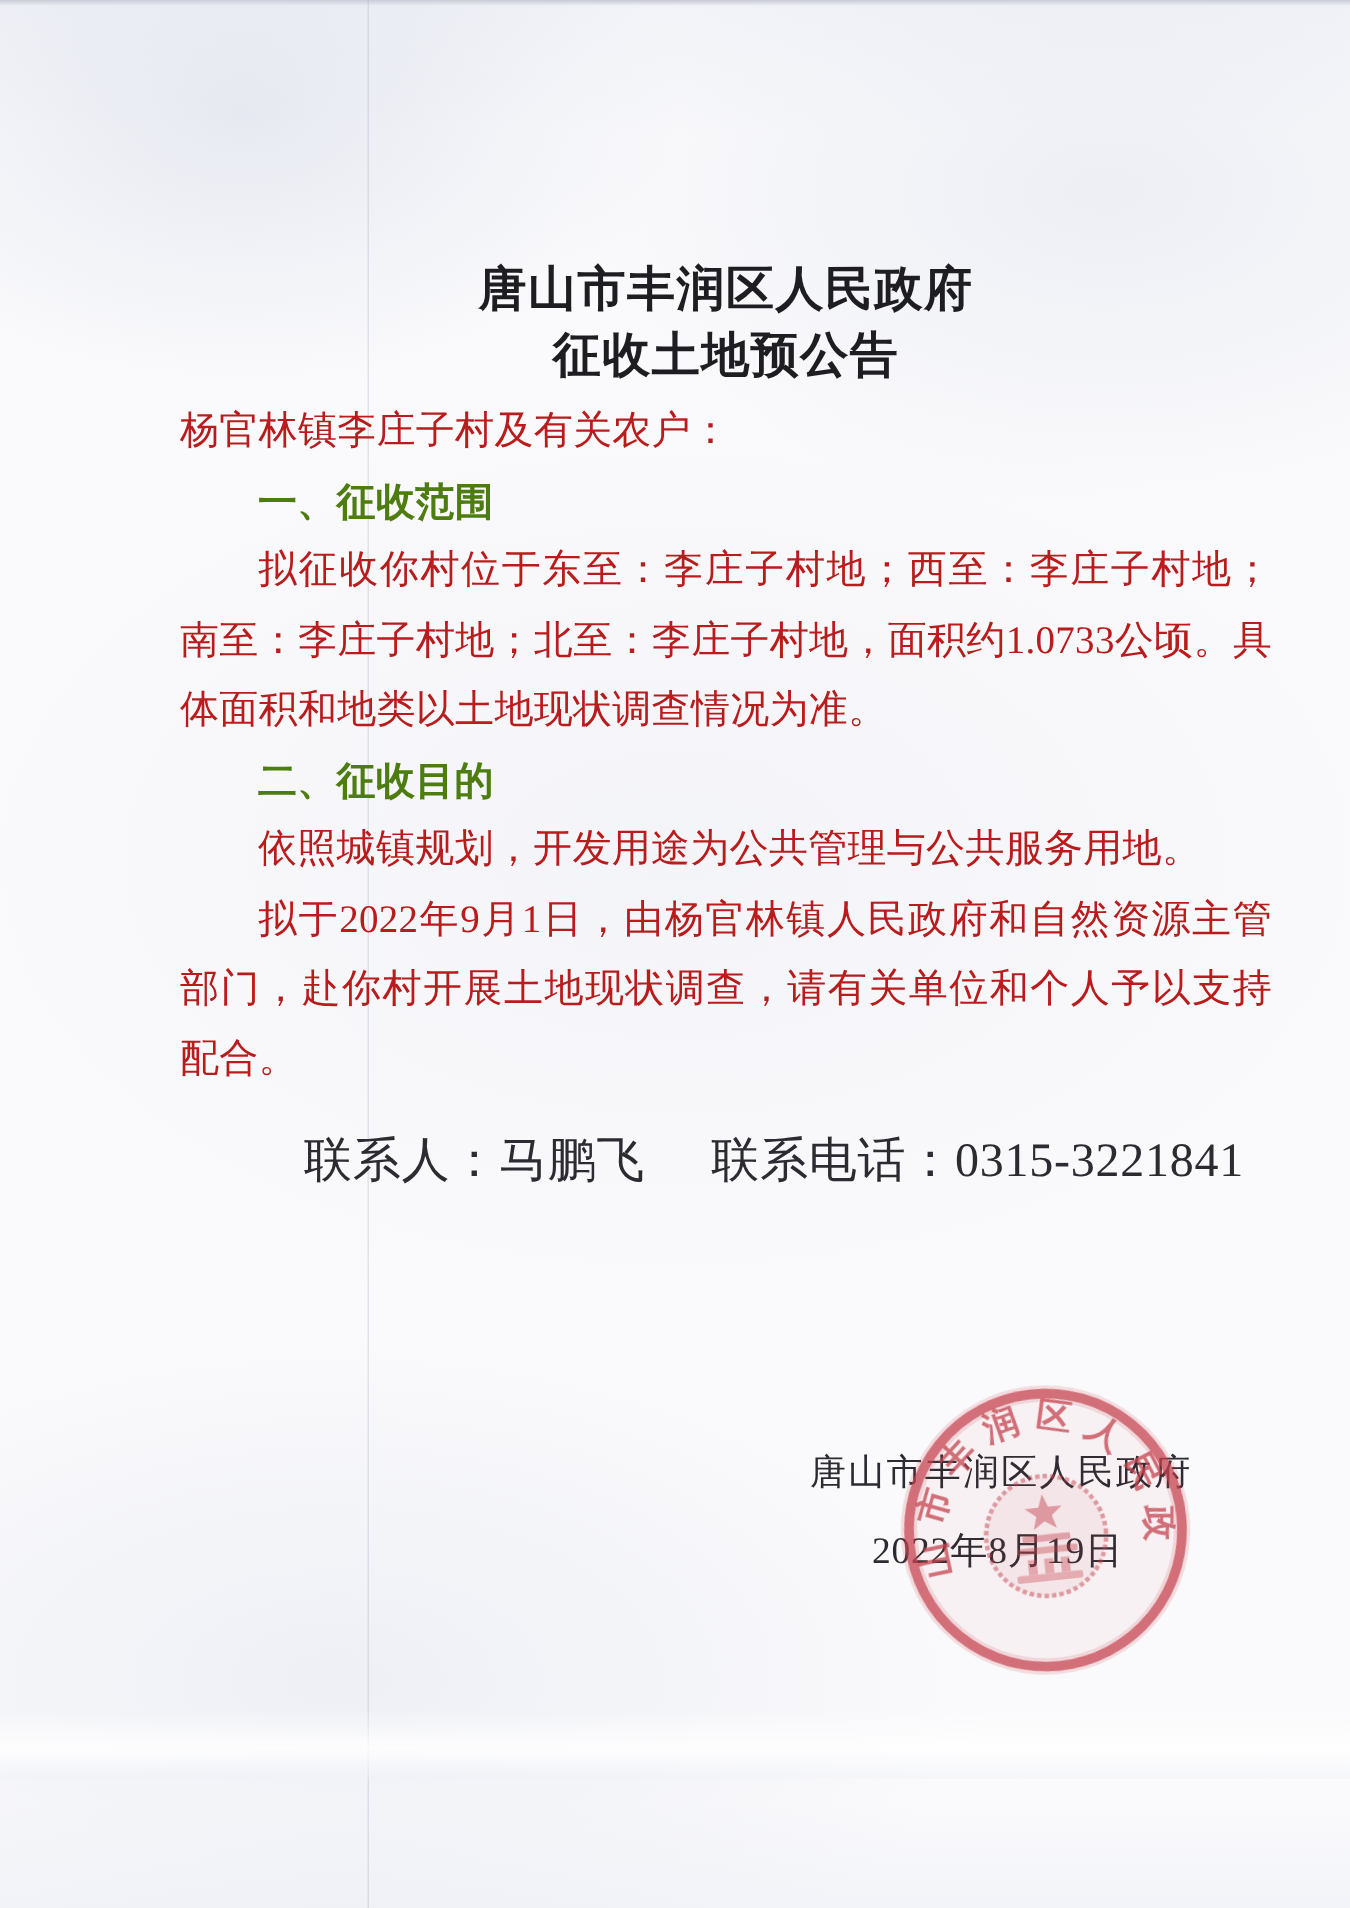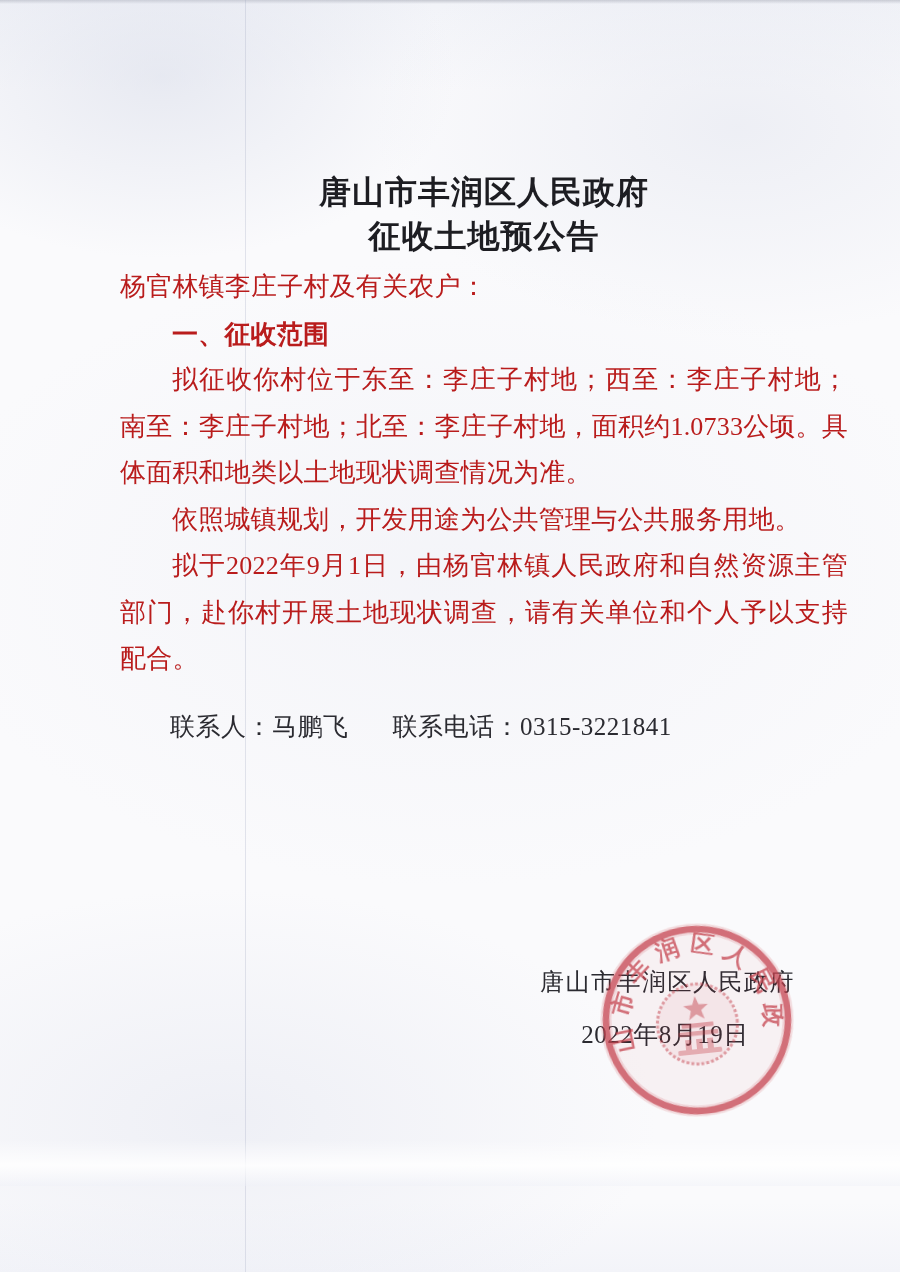--- a/index.html
+++ b/index.html
@@ -41,25 +41,25 @@
   }
   .body-line{
     font-size:26px;line-height:46.5px;margin:0;
     text-align:justify;text-justify:inter-character;
     letter-spacing:.2px;color:#b91c1c;
   }
   .indent{text-indent:2em;}
   .sec-heading{
     font-family:"Liberation Sans","DejaVu Sans",sans-serif;
     font-weight:bold;font-size:26px;line-height:46.5px;margin:0;
-    text-indent:2em;color:#b91c1c;letter-spacing:.2px;
+    text-indent:2em;color:#4d7c0f;letter-spacing:.2px;
   }
   .contact-line{
-    margin:24px 0 0 0;font-size:25px;line-height:40px;letter-spacing:.5px;
-    text-indent:2em;white-space:nowrap;
+    margin:24px 0 0 0;font-size:32px;line-height:40px;letter-spacing:.5px;
+    text-indent:2em;white-space:nowrap;text-align:center;
   }
   .contact-phone-group{margin-left:44px;}
 
   .signature{
     position:absolute;left:540px;top:966px;width:250px;text-align:center;
   }
   .signature .issuer{
     font-size:24px;line-height:32px;letter-spacing:1.5px;white-space:nowrap;margin:0;
   }
   .signature .date{
@@ -88,20 +88,21 @@
     <span style="display:block">唐山市丰润区人民政府</span>
     <span style="display:block">征收土地预公告</span>
   </h1>
 
   <p class="body-line">杨官林镇李庄子村及有关农户：</p>
 
 
   <p class="sec-heading">一、征收范围</p>
   <p class="body-line indent">拟征收你村位于东至：李庄子村地；西至：李庄子村地；南至：李庄子村地；北至：李庄子村地，面积约1.0733公顷。具体面积和地类以土地现状调查情况为准。</p>
 
+  <p class="sec-heading">二、征收目的</p>
   <p class="body-line indent">依照城镇规划，开发用途为公共管理与公共服务用地。</p>
 
   <p class="body-line indent">拟于2022年9月1日，由杨官林镇人民政府和自然资源主管部门，赴你村开展土地现状调查，请有关单位和个人予以支持配合。</p>
 
 
   <p class="contact-line">
     <span>联系人：</span><span>马鹏飞</span><span class="contact-phone-group">联系电话：</span><span>0315-3221841</span>
   </p>
 </div>
 

